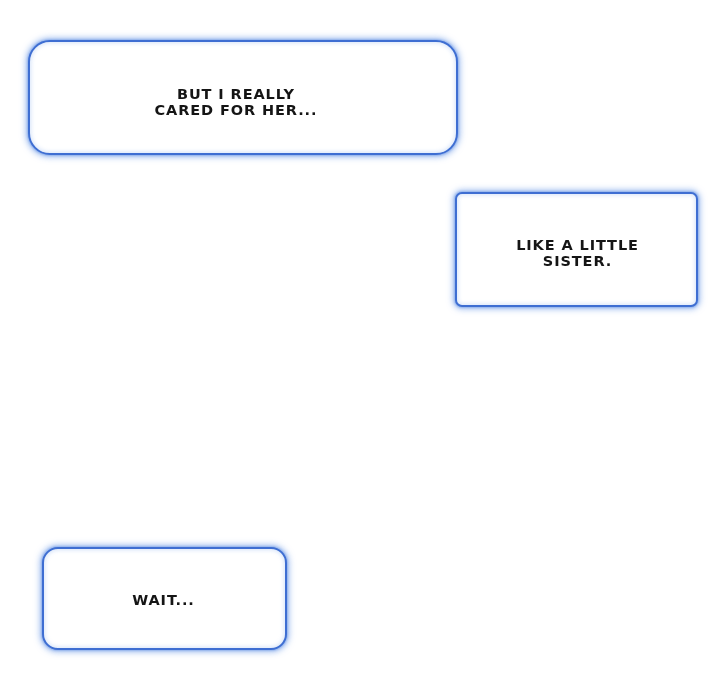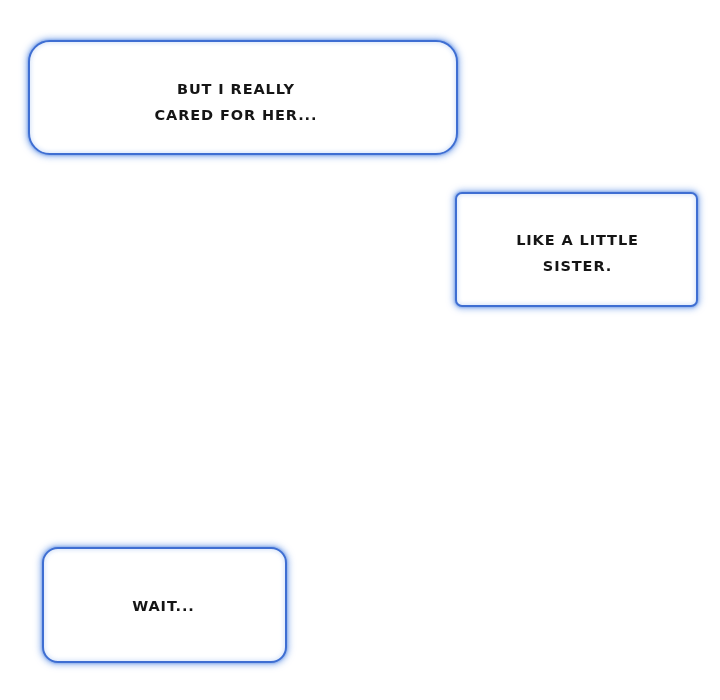--- a/index.html
+++ b/index.html
@@ -27,21 +27,21 @@
     display: flex;
     align-items: center;
     justify-content: center;
   }
   .bubble-text {
     white-space: pre-line;
     text-align: center;
     font-size: 14.5px;
     font-weight: 700;
     letter-spacing: 0.9px;
-    line-height: 26px;
+    line-height: 16px;
     color: #151515;
     text-transform: uppercase;
   }
   .bubble-1 {
     left: 28px;
     top: 40px;
     width: 430px;
     height: 115px;
     border-radius: 22px;
   }
@@ -51,21 +51,21 @@
     top: 192px;
     width: 243px;
     height: 115px;
     border-radius: 7px;
   }
   .bubble-2 .bubble-text { transform: translate(1px, 3px); }
   .bubble-3 {
     left: 42px;
     top: 547px;
     width: 245px;
-    height: 116px;
+    height: 103px;
     border-radius: 16px;
   }
   .bubble-3 .bubble-text { transform: translate(-1px, 1px); }
 </style>
 </head>
 <body>
 
 <div class="page">
 
   <div class="speech-bubble bubble-1">

